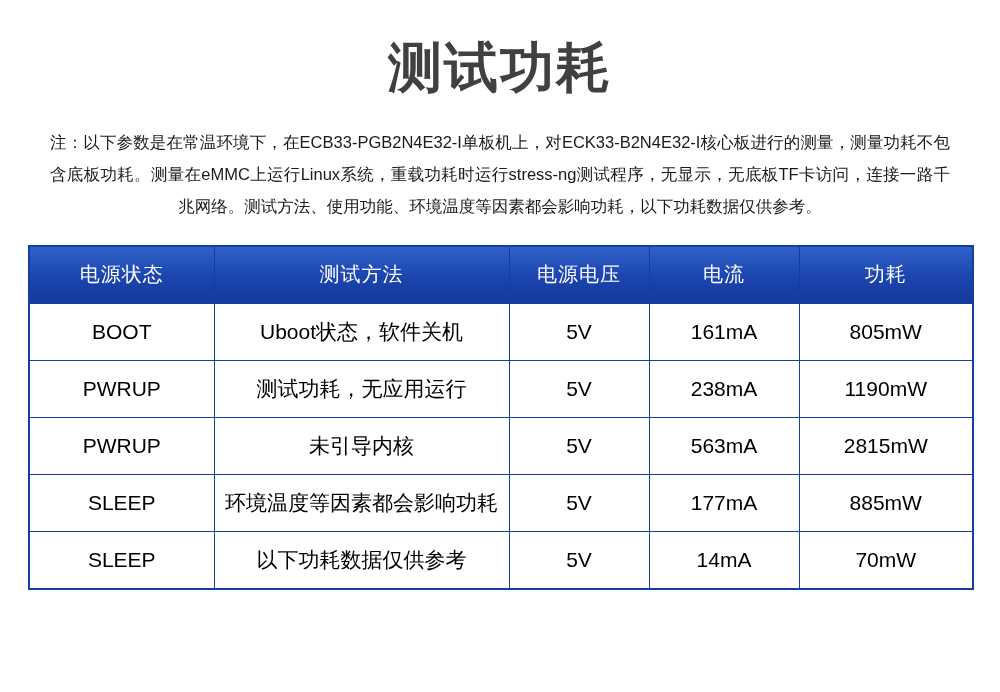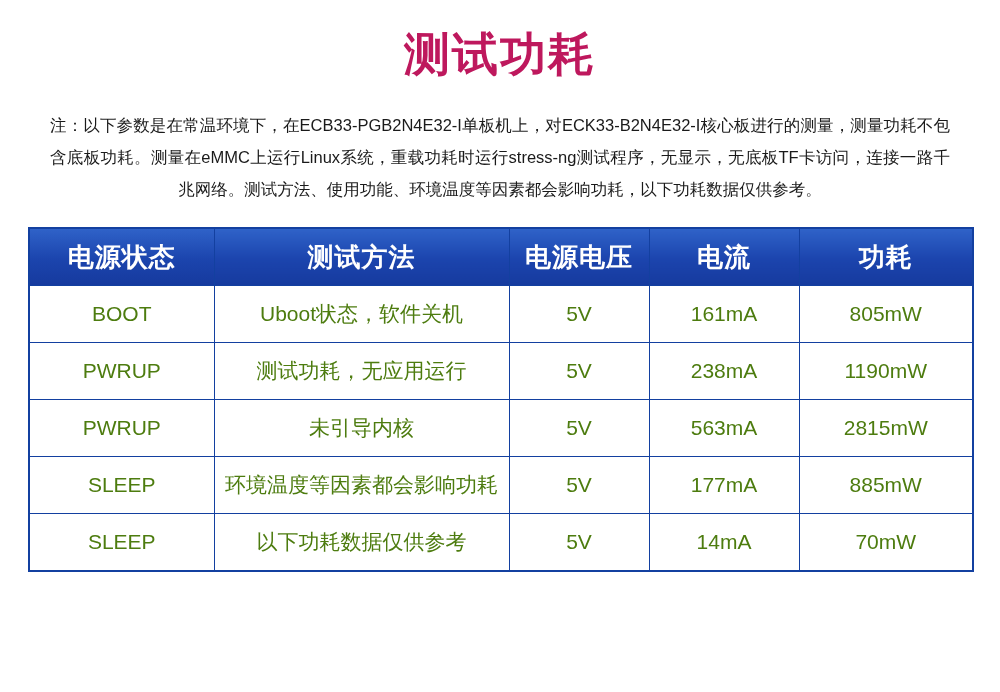--- a/index.html
+++ b/index.html
@@ -15,25 +15,25 @@
     overflow: hidden;
   }
   .page {
     width: 1000px;
     height: 692px;
     position: relative;
     box-sizing: border-box;
   }
   .title {
     text-align: center;
-    font-size: 46px;
+    font-size: 54px;
     font-weight: bold;
     letter-spacing: 2px;
-    color: #be185d;
-    padding-top: 28px;
+    color: #404040;
+    padding-top: 36px;
     line-height: 1.15;
   }
   .note {
     margin: 28px auto 0 auto;
     width: 900px;
     font-size: 16.5px;
     line-height: 1.95;
     color: #1a1a1a;
     text-align: center;
   }
@@ -54,30 +54,30 @@
   }
   table.power th, table.power td {
     border: 1.5px solid #1340a0;
     text-align: center;
     vertical-align: middle;
     font-weight: normal;
   }
   table.power thead th {
     background: linear-gradient(180deg, #2f62c8 0%, #1b44ad 55%, #163a9e 100%);
     color: #ffffff;
-    font-size: 26px;
-    font-weight: bold;
+    font-size: 20px;
+    font-weight: normal;
     height: 54px;
     letter-spacing: 1px;
     border-color: #1340a0;
   }
   table.power tbody td {
     height: 54px;
     font-size: 21px;
-    color: #4d7c0f;
+    color: #000000;
     background: #ffffff;
   }
   .col-state { width: 185px; }
   .col-env   { width: 295px; }
   .col-volt  { width: 140px; }
   .col-cur   { width: 150px; }
   .col-pow   { width: 174px; }
 </style>
 </head>
 <body>

